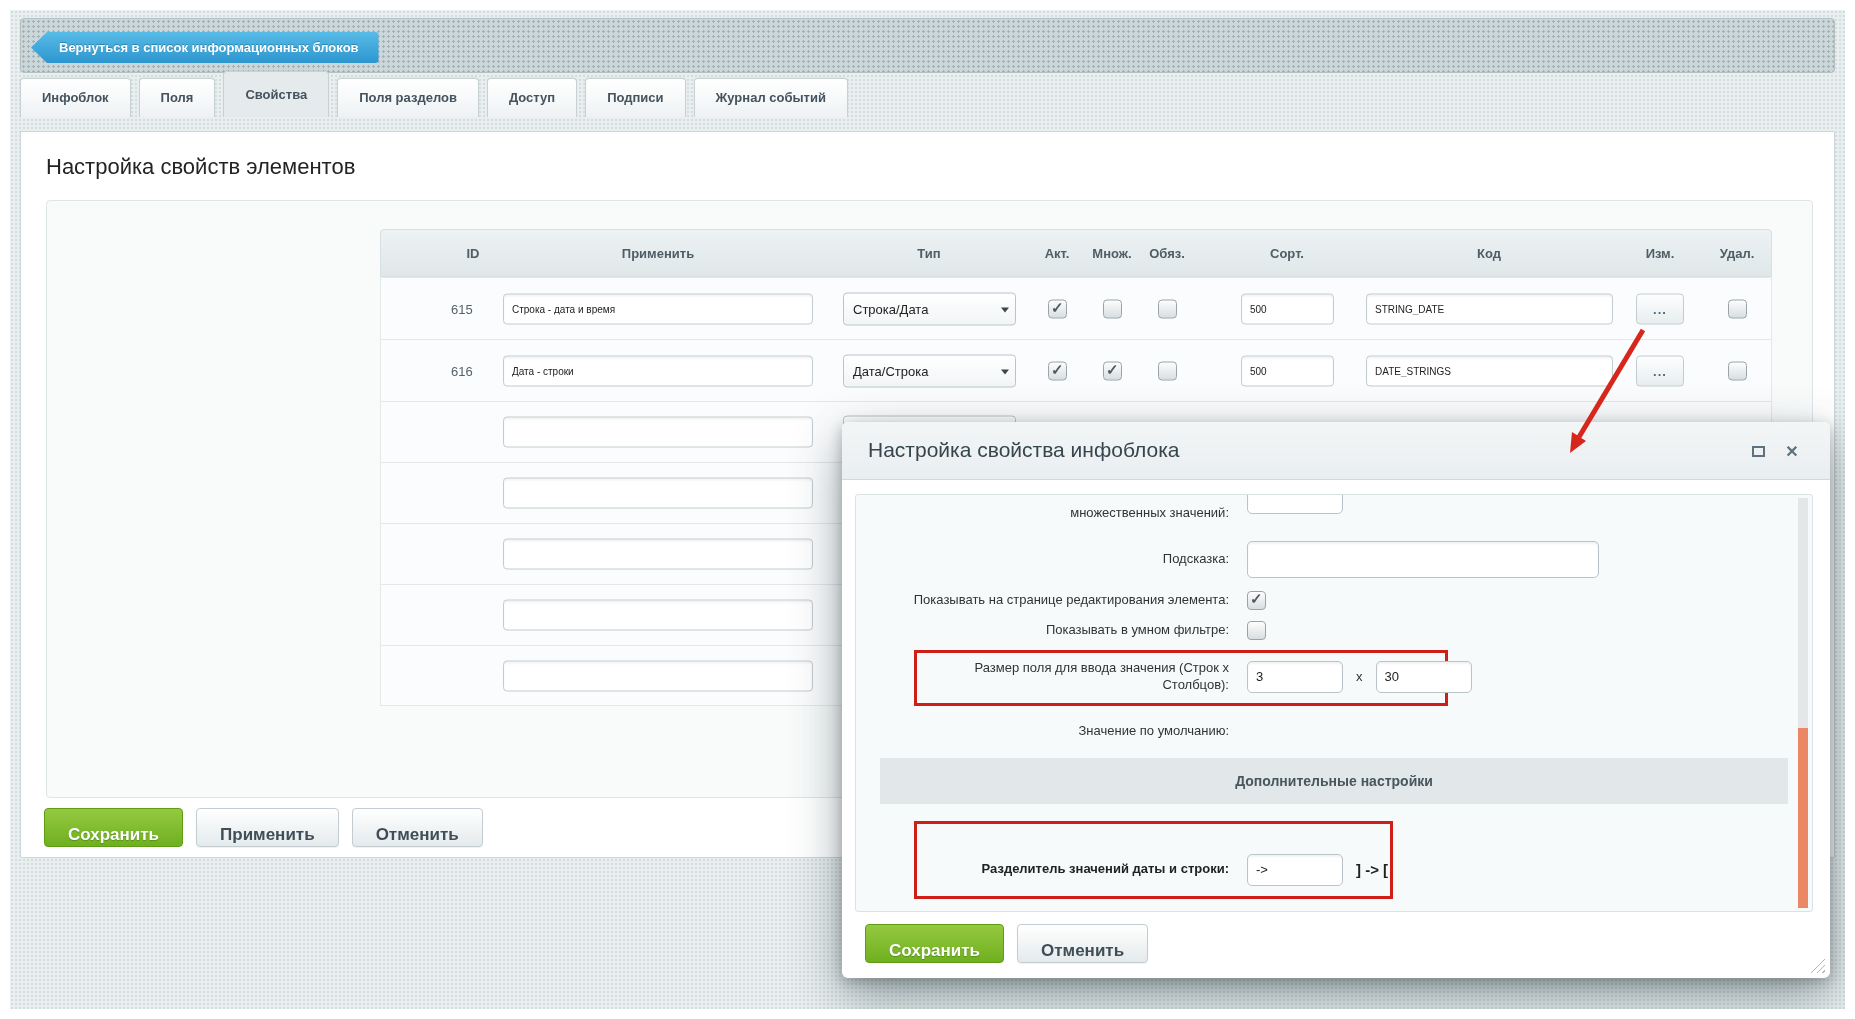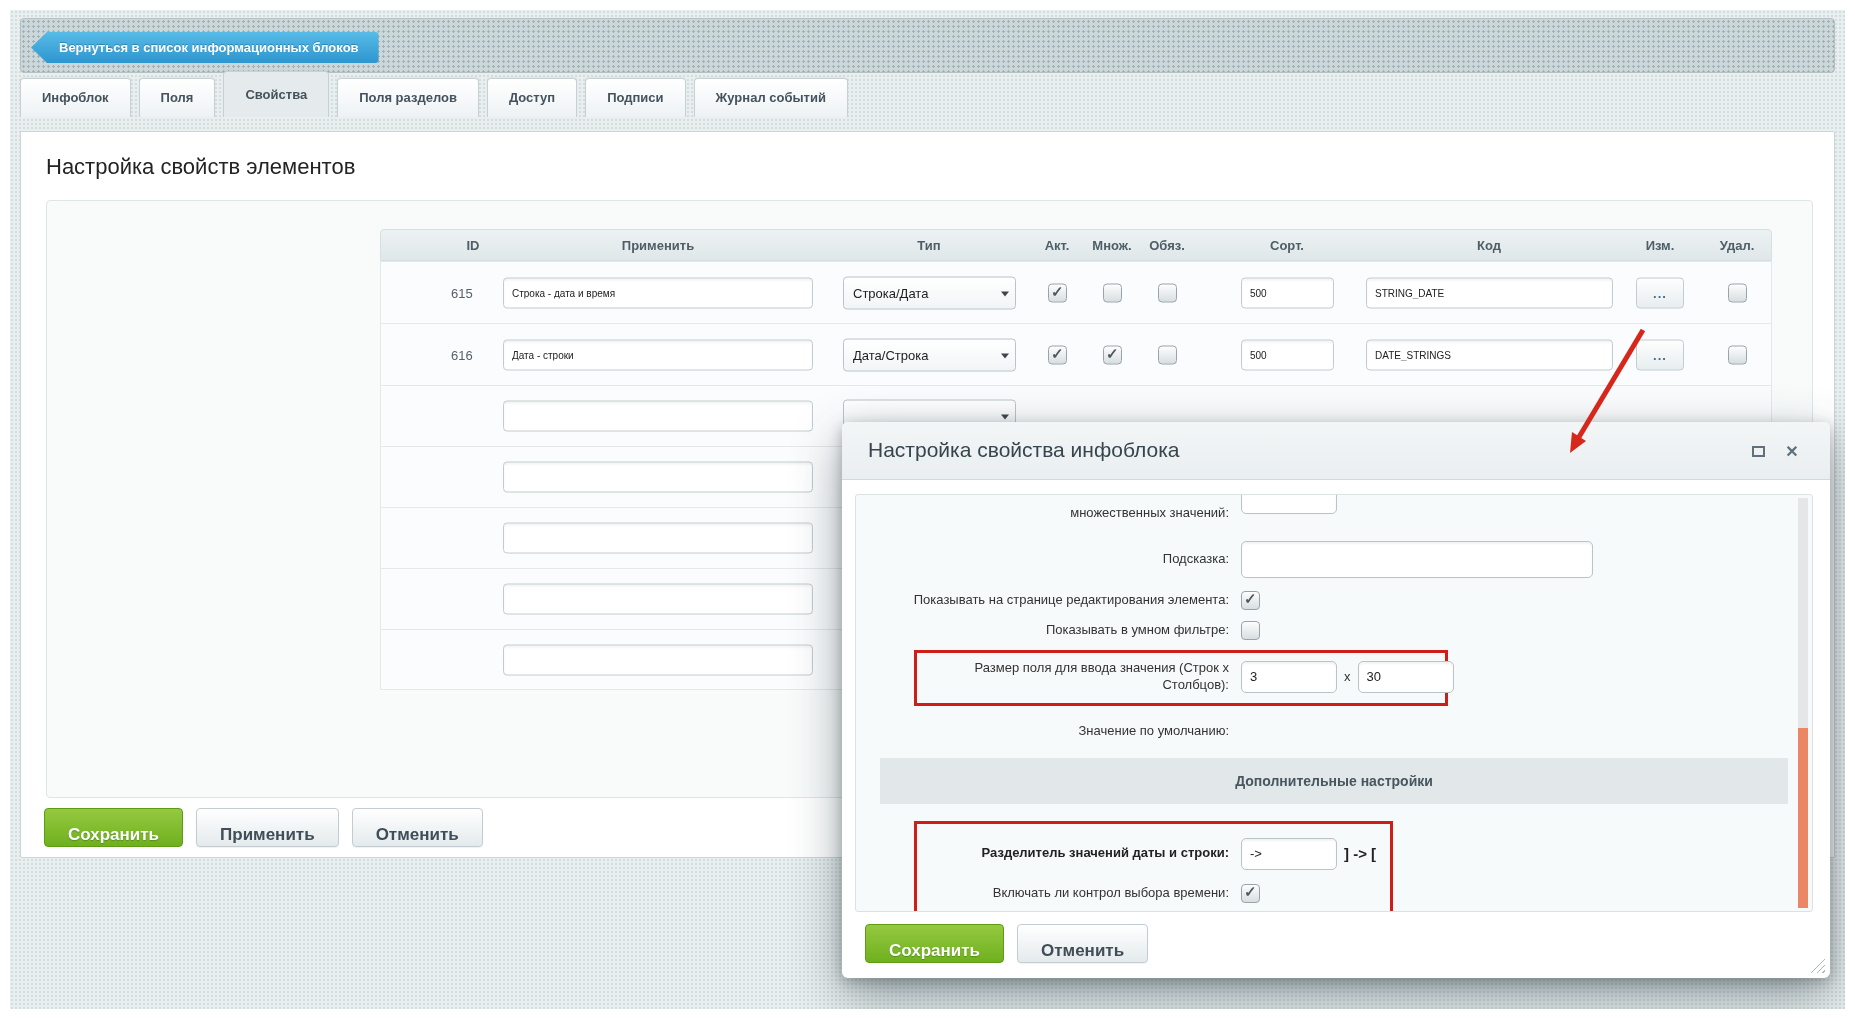--- a/index.html
+++ b/index.html
@@ -30,21 +30,21 @@
 
   
   .panel { position:absolute; left:10px; top:121px; width:1815px; height:727px;
     background:#fff; border:1px solid #ccd5d8; border-radius:0 2px 2px 2px; z-index:1; }
   .page-title { position:absolute; left:25px; top:22px; font-size:22px; color:#232323; }
   .inner { position:absolute; left:25px; top:68px; width:1767px; height:598px;
     background:#f9fbfb; border:1px solid #dee5e7; border-radius:4px; }
 
   
   .ptable { position:absolute; left:333px; top:28px; width:1392px; }
-  .thead { position:relative; height:32px; background:linear-gradient(#edf2f3,#dfe7e9);
+  .thead { position:relative; height:48px; background:linear-gradient(#edf2f3,#dfe7e9);
     border:1px solid #d7dfe1; border-radius:4px 4px 0 0;text-align:right; }
   .th { position:absolute; top:50%; transform:translate(-50%,-50%); font-size:13px; font-weight:bold; color:#4e5d66; white-space:nowrap; }
   .trow { position:relative; height:62px; background:#fbfcfd; border-left:1px solid #e3e8ea;
     border-right:1px solid #e3e8ea; border-top:1px solid #e3e8ea; }
   .trow:first-of-type { border-top:none; }
   .trow.empty { height:61px; }
   .cell { position:absolute; top:50%; transform:translateY(-50%); }
   .rowid { left:70px; width:45px; font-size:13px; color:#55616a; }
   .ti { height:31px; border:1px solid #c2ccd0; border-radius:4px; background:#fff; padding:0 8px;
     font-size:10px; color:#222; font-family:"Liberation Sans",sans-serif;
@@ -79,21 +79,21 @@
   .modal { position:absolute; left:832px; top:412px; width:988px; height:556px; background:#fff;
     border-radius:6px; box-shadow:0 18px 50px rgba(35,55,65,.45), 0 4px 14px rgba(0,0,0,.25); z-index:40; }
   .mtitlebar { position:absolute; left:0; top:0; right:0; height:58px;
     background:linear-gradient(#f3f6f7,#e9eef0); border-bottom:1px solid #d2d9dc; border-radius:6px 6px 0 0; }
   .mtitle { position:absolute; left:26px; top:16px; font-size:21px; color:#36454e; }
   .wbtn { position:absolute; top:20px; width:20px; height:20px; color:#5f717c; cursor:pointer; text-align:center; }
   .maxbox { right:62px; } .maxbox i { display:block; width:13px; height:11px; border:2px solid #5f717c; margin:4px auto 0; }
   .closex { right:28px; font-size:16px; font-weight:bold; line-height:20px; }
   .mbox { position:absolute; left:13px; top:72px; width:958px; height:418px; background:#f7fafa;
     border:1px solid #dbe2e4; border-radius:3px; overflow:hidden; }
-  .mrow { display:flex; align-items:center; }
+  .mrow { display:flex; align-items:center;gap:6px; }
   .mlabel { width:385px; flex:none; text-align:right; padding-right:12px; font-size:13px; color:#333; line-height:1.3; }
   .mlabel .wrap { display:inline-block; max-width:318px; }
   .m-in { height:32px; border:1px solid #b9c4c8; border-radius:5px; background:#fff; padding:0 8px;
     font-size:13px; color:#222; box-shadow:inset 0 2px 2px rgba(0,0,0,.05); outline:none;
     font-family:"Liberation Sans",sans-serif; }
   .row-mult { margin-top:4px; }
   .row-mult .m-in { width:96px; height:28px; transform:translateY(-13px); border-radius:0 0 5px 5px; }
   .row-hint { margin-top:14px; }
   .row-hint .m-in { width:352px; height:37px; }
   .row-showedit { margin-top:13px; }
@@ -101,21 +101,21 @@
   .mcb { position:relative; flex:none; }
   .redbox { position:relative; border:3px solid #cf1d17; margin-left:58px; }
   .redbox .mlabel { width:324px; }
   .redbox1 { width:534px; margin-top:10px; padding:7px 0 9px; }
   .redbox2 { width:479px; margin-top:17px; padding:4px 0 10px; }
   .size-in { width:96px; }
   .xsep { font-size:13px; color:#333; margin:0 7px; }
   .row-default { margin-top:17px; }
   .greybar { margin:18px 24px 0; height:46px; line-height:46px; text-align:center; background:#e2e8e9;
     font-size:14px; font-weight:bold; color:#47565f; }
-  .row-sep { margin-top:10px; }
+  .row-sep { margin-top:26px; }
   .row-sep .mlabel, .sep-suffix { font-weight:bold; color:#222; }
   .sep-in { width:96px; }
   .sep-suffix { font-size:15px; margin-left:7px; }
   .row-time { margin-top:14px; }
   .mscroll { position:absolute; right:4px; top:3px; bottom:3px; width:10px; background:#e4e6e7; }
   .mthumb { position:absolute; left:0; right:0; bottom:0; height:180px; background:#ec8766; cursor:pointer; }
   .mfooter { position:absolute; left:23px; bottom:15px; display:flex; gap:13px; }
   .grip { position:absolute; right:5px; bottom:5px; width:15px; height:15px;
     background:repeating-linear-gradient(135deg, transparent 0 3px, #aeb8bc 3px 4px); cursor:pointer;
     clip-path:polygon(100% 0, 100% 100%, 0 100%); }
@@ -277,24 +277,20 @@
       </div>
 
       <div class="greybar">Дополнительные настройки</div>
 
       <div class="redbox redbox2">
         <div class="mrow row-sep">
           <span class="mlabel">Разделитель значений даты и строки:</span>
           <input class="m-in sep-in" value="-&gt;" style="">
           <span class="sep-suffix">] -&gt; [</span>
         </div>
-        <div class="mrow row-time">
-          <span class="mlabel">Включать ли контрол выбора времени:</span>
-          <span class="cb mcb on"></span>
-        </div>
       </div>
 
       <div class="mscroll">
         <div class="mthumb"></div>
       </div>
     </div>
 
     <div class="mfooter">
       <button class="btn btn-green">Сохранить</button>
       <button class="btn btn-grey">Отменить</button>

